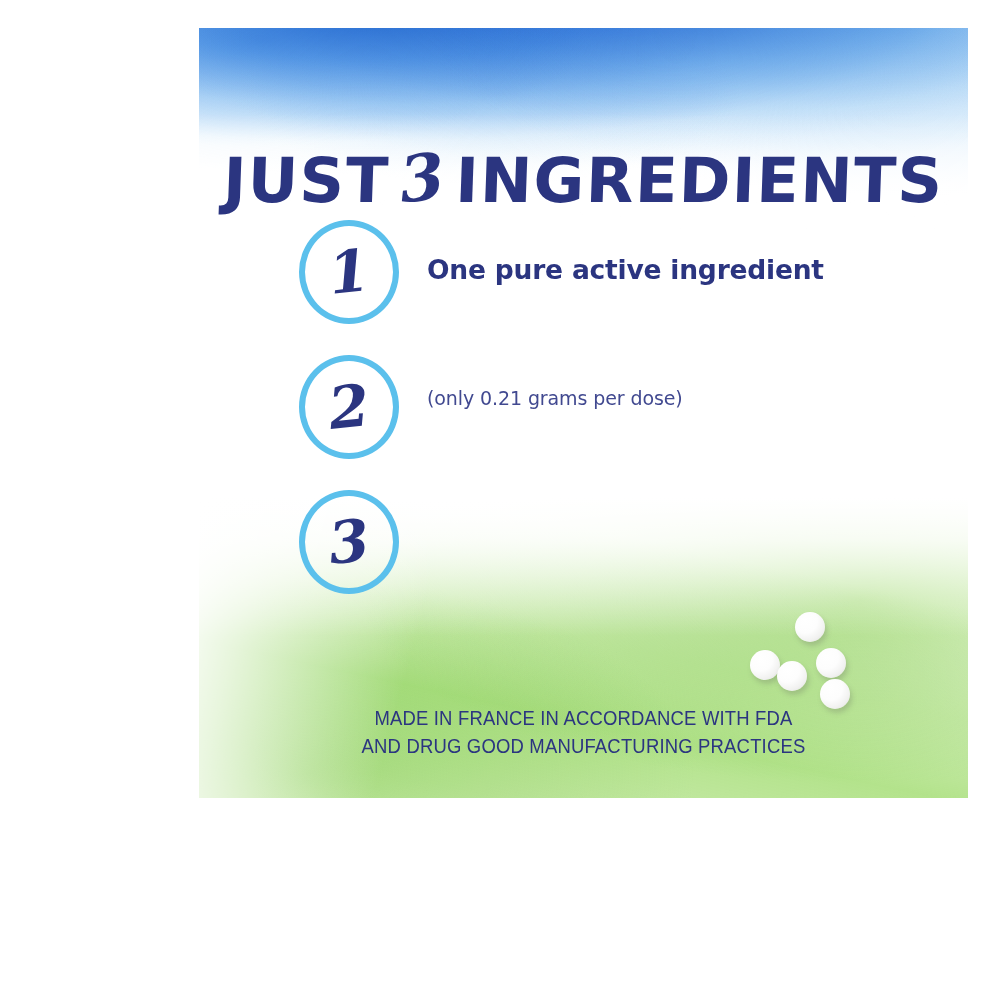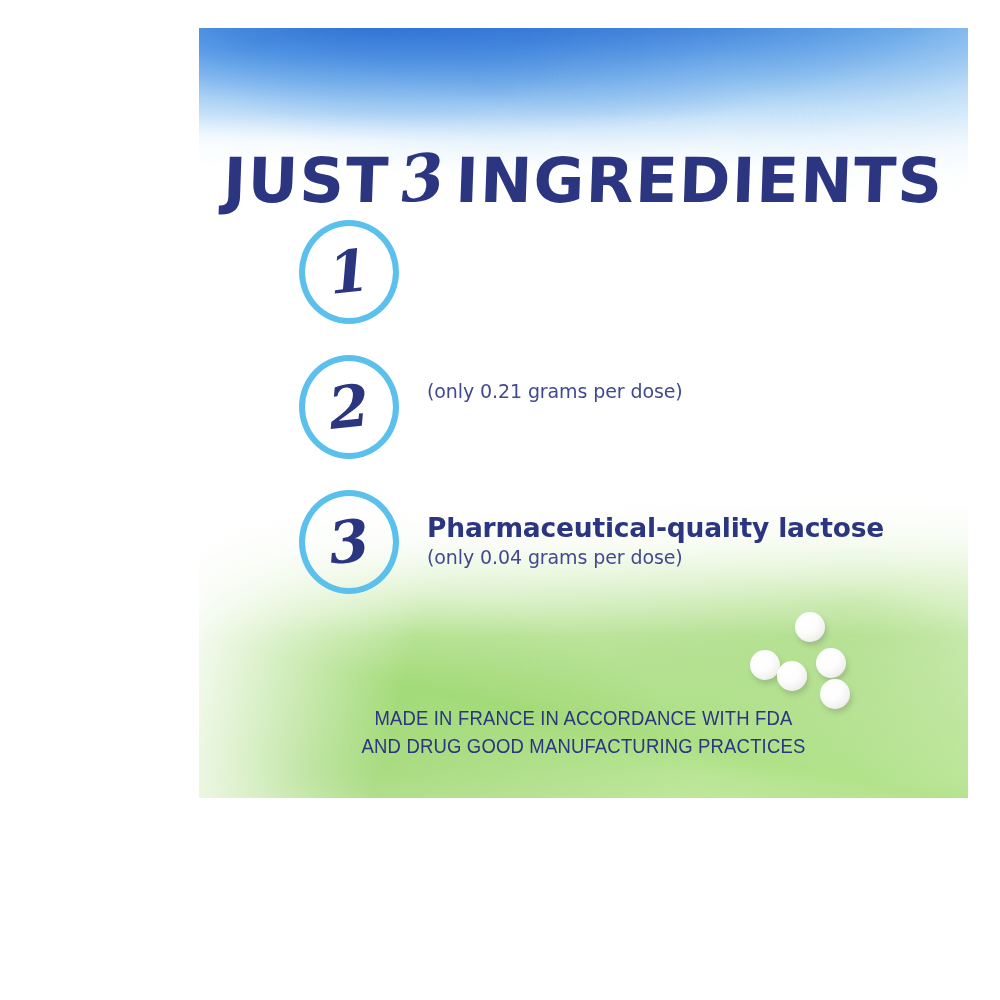--- a/index.html
+++ b/index.html
@@ -220,21 +220,21 @@
   .ihead {
     color: #2b3580;
     font-family: "DejaVu Sans", sans-serif;
     font-weight: 700;
     font-size: 26.5px;
     line-height: 1.18;
     letter-spacing: -0.2px;
     white-space: nowrap;
   }
   .isub {
-    margin-top: 3px;
+    margin-top: 10px;
     color: #414990;
     font-family: "DejaVu Sans", sans-serif;
     font-weight: 400;
     font-size: 19px;
     line-height: 1.25;
     letter-spacing: -0.1px;
     white-space: nowrap;
   }
 
   
@@ -295,38 +295,38 @@
     <h1 class="title">
       <span class="t-word">JUST</span><span class="t-num">3</span><span class="t-word">INGREDIENTS</span>
     </h1>
 
     <div class="list">
 
       <div class="item item-1">
         <div class="circle">
           <span class="digit">1</span>
         </div>
+        <div class="itxt">
+          <div class="ihead">One pure active ingredient</div>
+
+        </div>
       </div>
 
       <div class="item item-2">
         <div class="circle">
           <span class="digit">2</span>
         </div>
         <div class="itxt">
           <div class="isub">(only 0.21 grams per dose)</div>
         </div>
       </div>
 
       <div class="item item-3">
         <div class="circle">
           <span class="digit">3</span>
-        </div>
-        <div class="itxt">
-          <div class="ihead">Pharmaceutical-quality lactose</div>
-          <div class="isub">(only 0.04 grams per dose)</div>
         </div>
       </div>
 
     </div>
 
     <div class="pellets" id="pellets">
         <div class="pellet" style="left: 596px; top: 584px; width: 30px; height: 30px;"></div>
         <div class="pellet" style="left: 551px; top: 622px; width: 30px; height: 30px;"></div>
         <div class="pellet" style="left: 578px; top: 633px; width: 30px; height: 30px;"></div>
         <div class="pellet" style="left: 617px; top: 620px; width: 30px; height: 30px;"></div>

